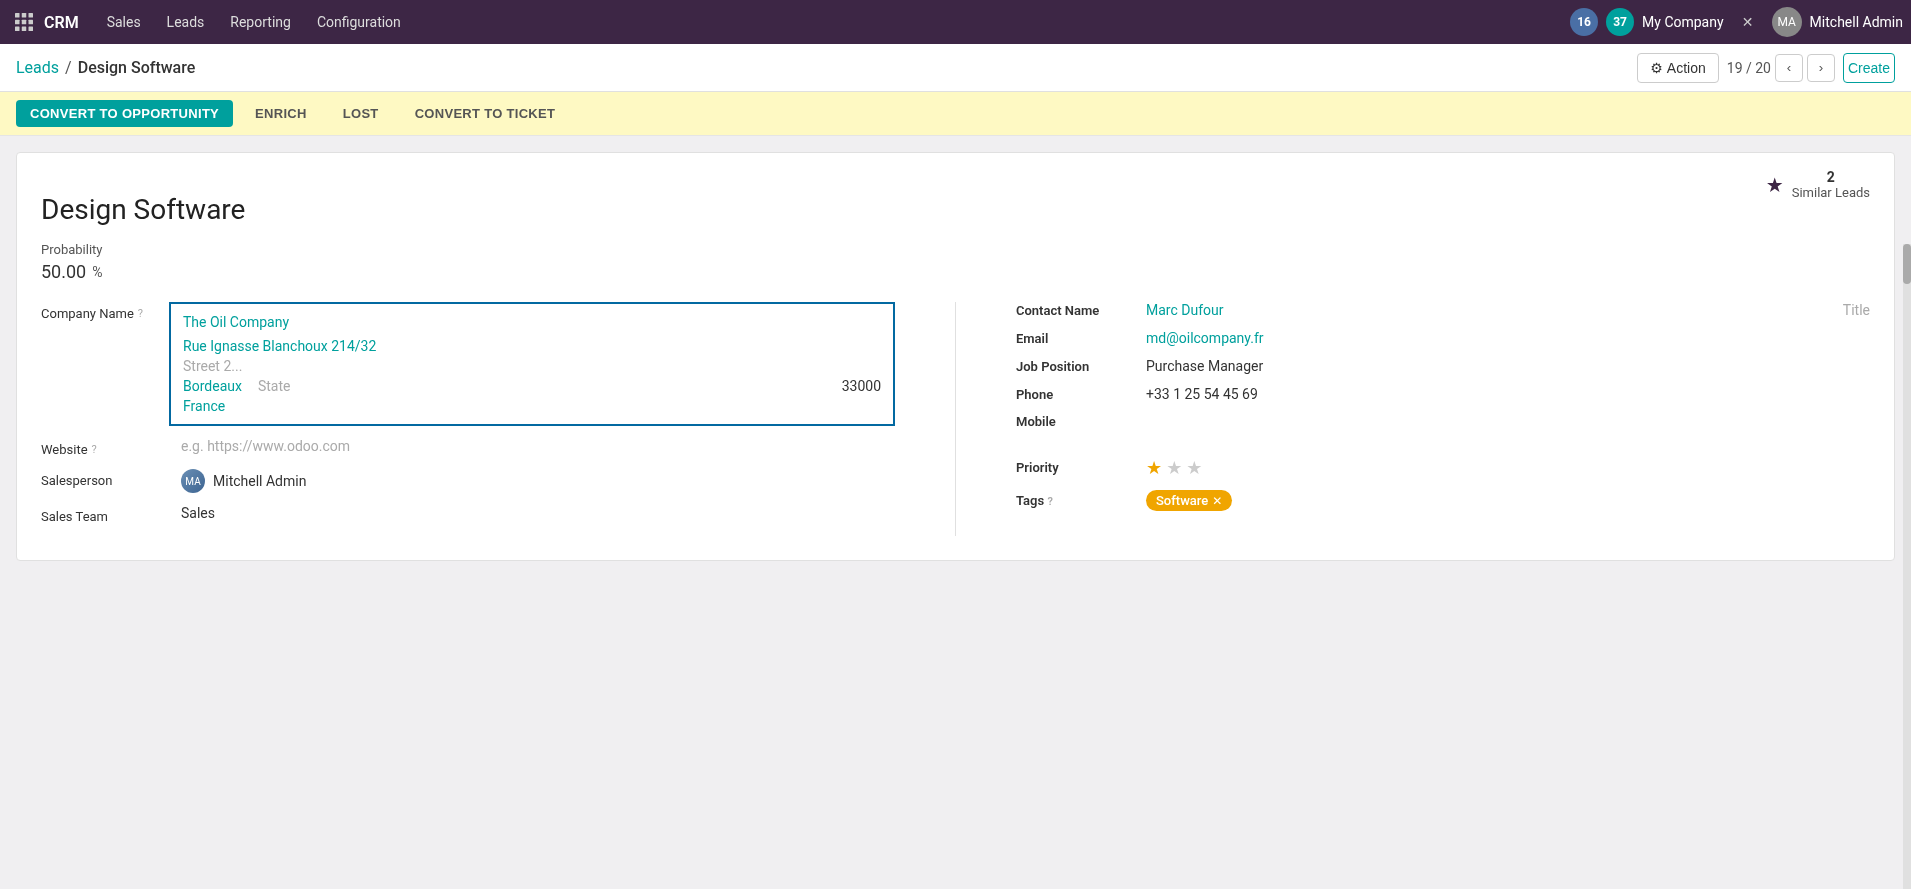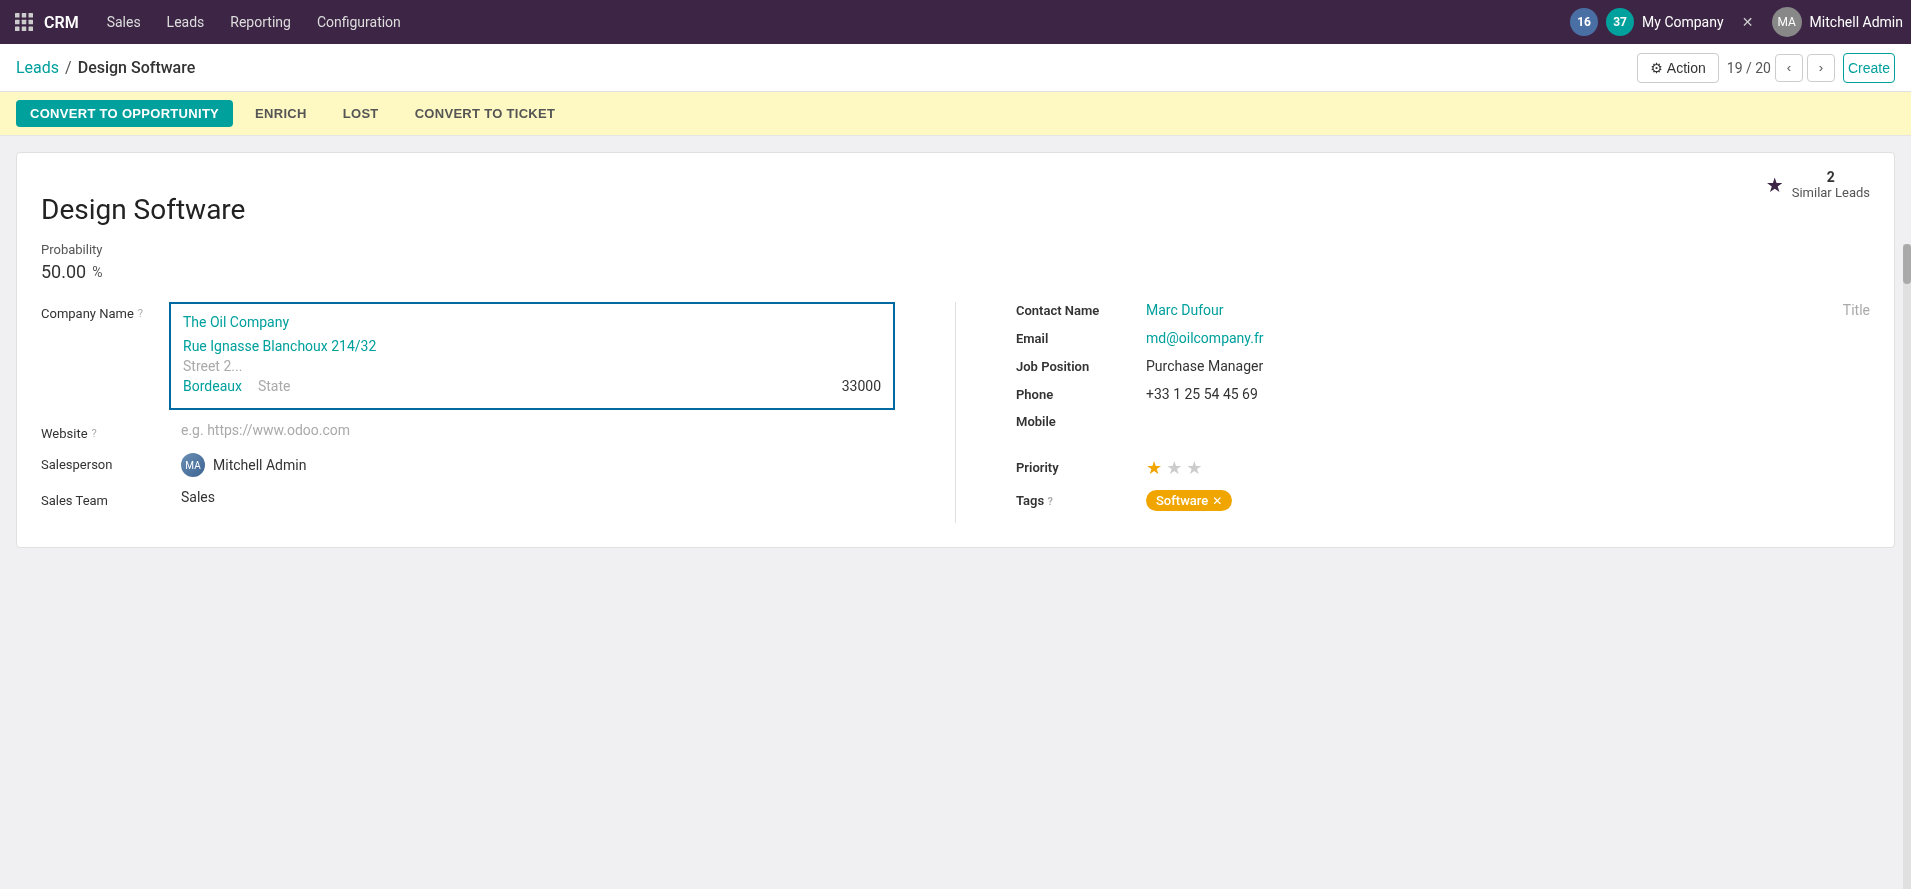--- a/index.html
+++ b/index.html
@@ -234,20 +234,23 @@
                 <span class="form-value">Rue Ignasse Blanchoux 214/32</span>
               </div>
               <div style="margin-bottom:4px;">
                 <span class="form-value-placeholder">Street 2...</span>
               </div>
               <div class="address-row">
                 <span class="address-city">Bordeaux</span>
                 <span class="address-state-label">State</span>
                 <span class="address-zip">33000</span>
               </div>
+              <div style="margin-top:4px;">
+                <span class="address-country">France</span>
+              </div>
             </div>
           </div>
         </div>
 
         <div class="form-group" style="margin-top:8px;">
           <div class="form-label">
             <span>Website</span>
             <span class="help-icon">?</span>
           </div>
           <div class="form-value-placeholder">e.g. https://www.odoo.com</div>

